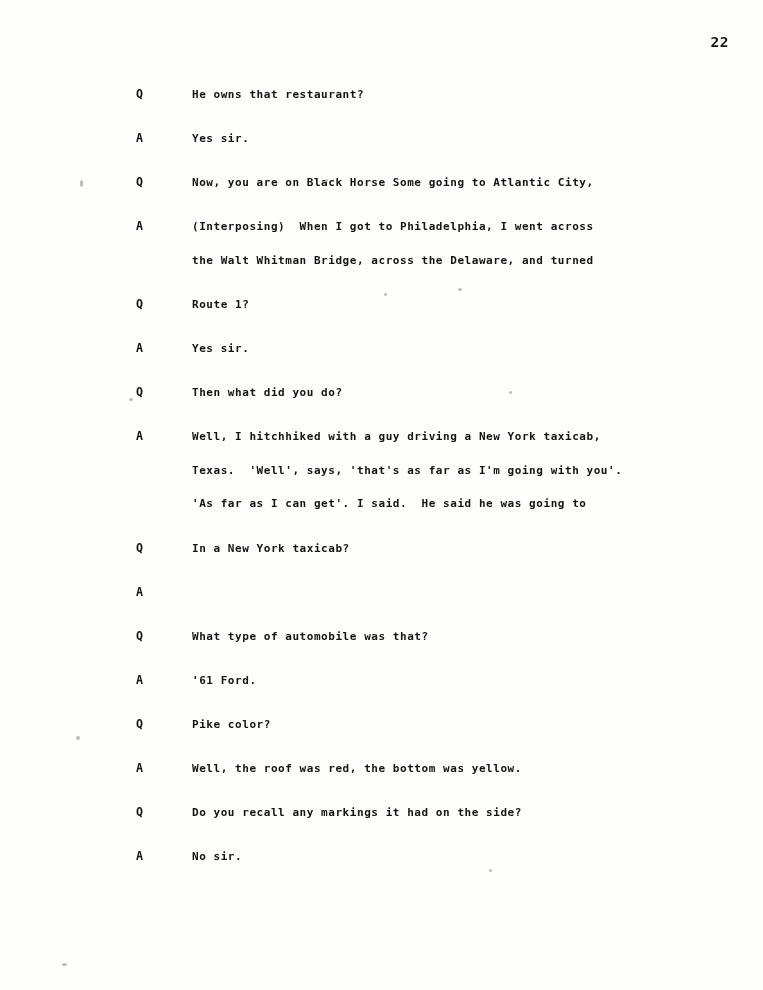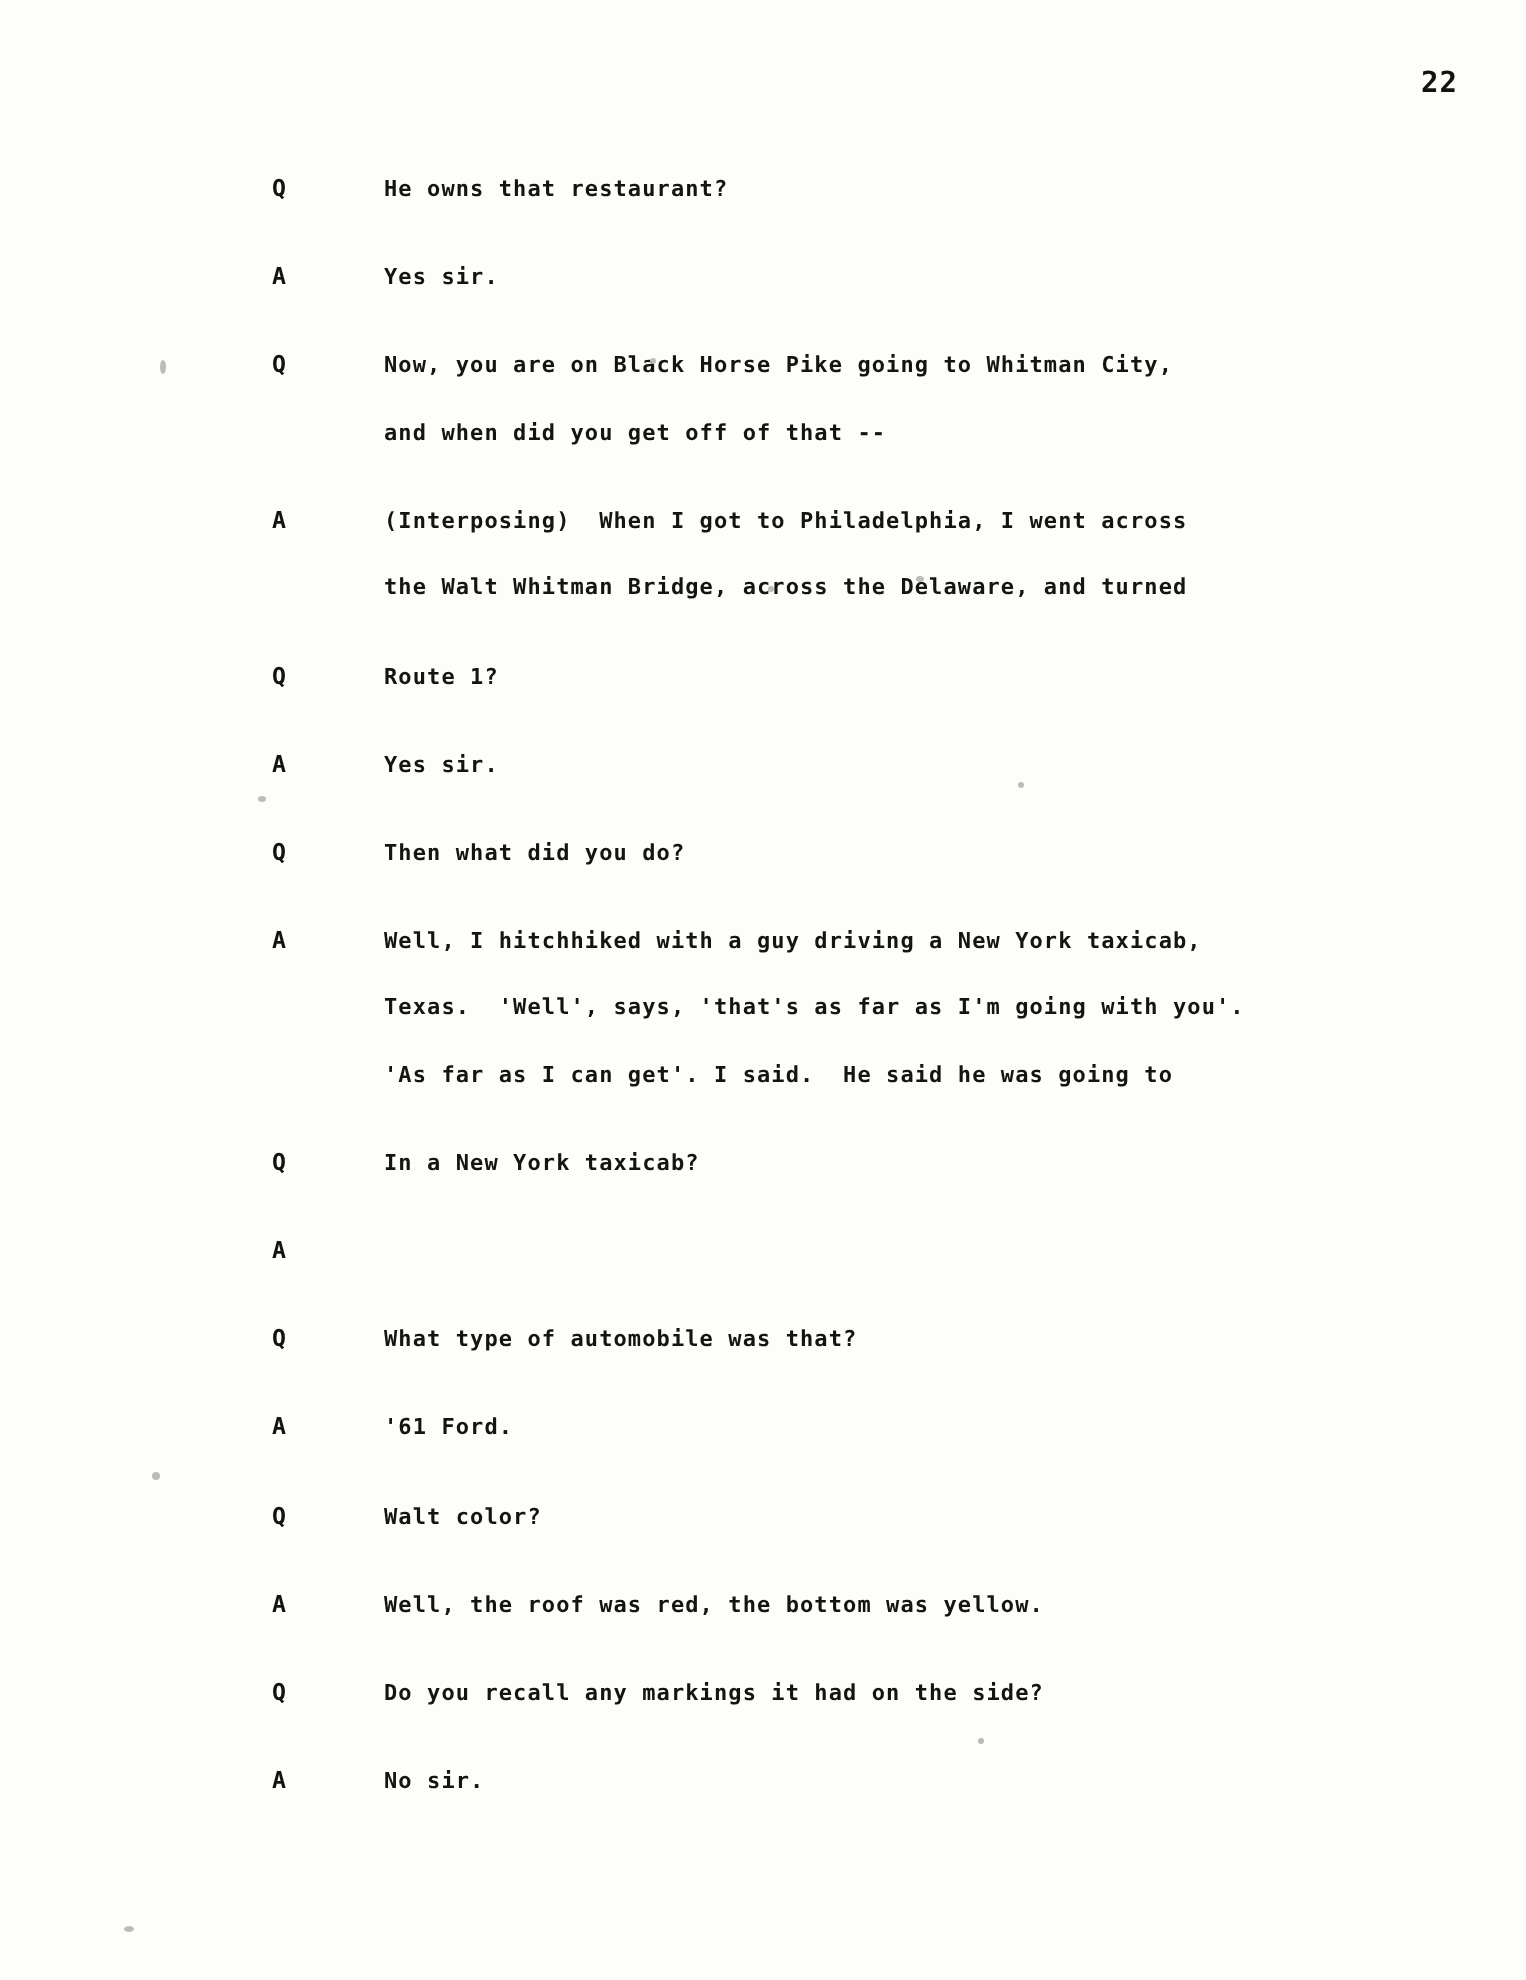--- a/index.html
+++ b/index.html
@@ -85,22 +85,21 @@
       </div>
       <div class="qa-row">
         <div class="speaker">A</div>
         <div class="lines">
           <div class="line">Yes sir.</div>
         </div>
       </div>
       <div class="qa-row">
         <div class="speaker">Q</div>
         <div class="lines">
-          <div class="line">Now, you are on Black Horse Pike going to Whitman City,</div>
-          <div class="line">and when did you get off of that --</div>
+          <div class="line">Now, you are on Black Horse Some going to Atlantic City,</div>
         </div>
       </div>
       <div class="qa-row">
         <div class="speaker">A</div>
         <div class="lines">
           <div class="line">(Interposing)  When I got to Philadelphia, I went across</div>
           <div class="line">the Walt Whitman Bridge, across the Delaware, and turned</div>
         </div>
       </div>
       <div class="qa-row">
@@ -148,21 +147,21 @@
       </div>
       <div class="qa-row">
         <div class="speaker">A</div>
         <div class="lines">
           <div class="line">'61 Ford.</div>
         </div>
       </div>
       <div class="qa-row">
         <div class="speaker">Q</div>
         <div class="lines">
-          <div class="line">Walt color?</div>
+          <div class="line">Pike color?</div>
         </div>
       </div>
       <div class="qa-row">
         <div class="speaker">A</div>
         <div class="lines">
           <div class="line">Well, the roof was red, the bottom was yellow.</div>
         </div>
       </div>
       <div class="qa-row">
         <div class="speaker">Q</div>

